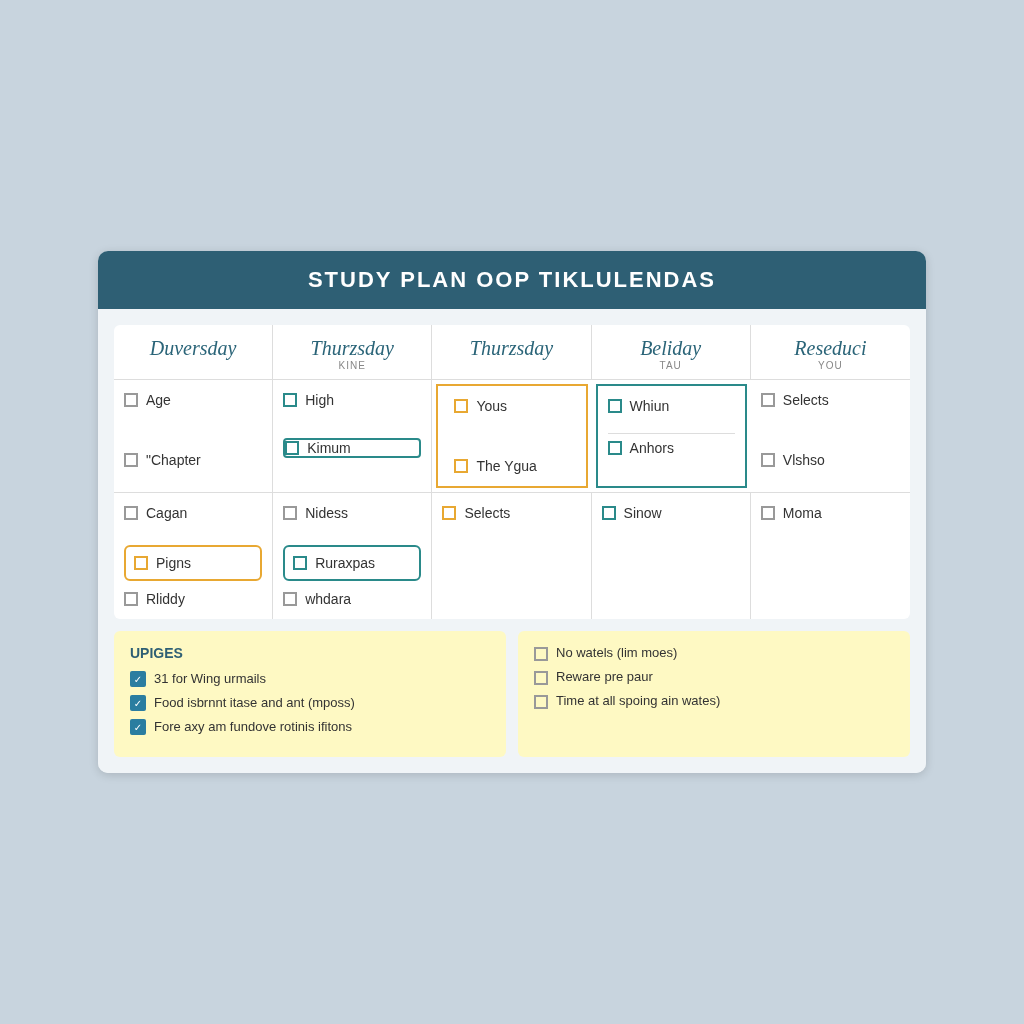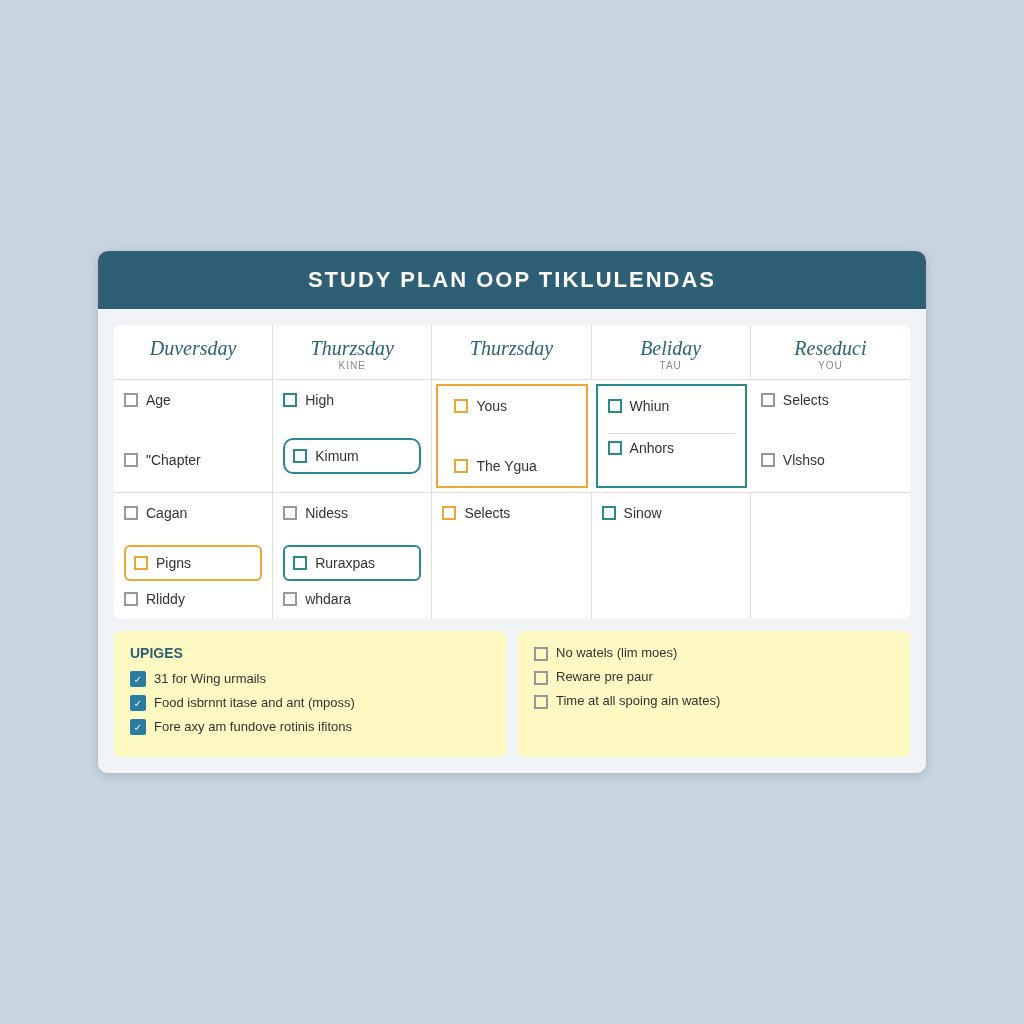--- a/index.html
+++ b/index.html
@@ -183,21 +183,21 @@
             <span>"Chapter</span>
           </div>
         </div>
 
         <div style="padding:12px 10px; border-right:1px solid #ddd;">
           <div class="task-item">
             <div class="checkbox teal"></div>
             <span>High</span>
           </div>
           <div style="height:16px;"></div>
-          <div style="border:2px solid #2a8a8a; border-radius:10px; padding:8px;">
+          <div style="border:2px solid #2a8a8a; border-radius:4px; padding:0;">
             <div class="task-item" style="margin-bottom:0">
               <div class="checkbox teal"></div>
               <span>Kimum</span>
             </div>
           </div>
         </div>
 
         <div style="padding:12px 16px; border-right:1px solid #ddd; border:2px solid #e8a832; margin:4px;">
           <div class="task-item">
             <div class="checkbox orange"></div>
@@ -280,20 +280,26 @@
           </div>
         </div>
 
         <div style="padding:12px 10px; border-right:1px solid #ddd;">
           <div class="task-item">
             <div class="checkbox teal"></div>
             <span>Sinow</span>
           </div>
         </div>
 
+        <div style="padding:12px 10px;">
+          <div class="task-item">
+            <div class="checkbox"></div>
+            <span>Moma</span>
+          </div>
+        </div>
       </div>
     </div>
 
     <div class="notes-section">
 
       <div class="notes-card">
         <div class="notes-title">UPIGES</div>
         <div class="note-item">
           <div class="check-filled"></div>
           <span>31 for Wing urmails</span>

